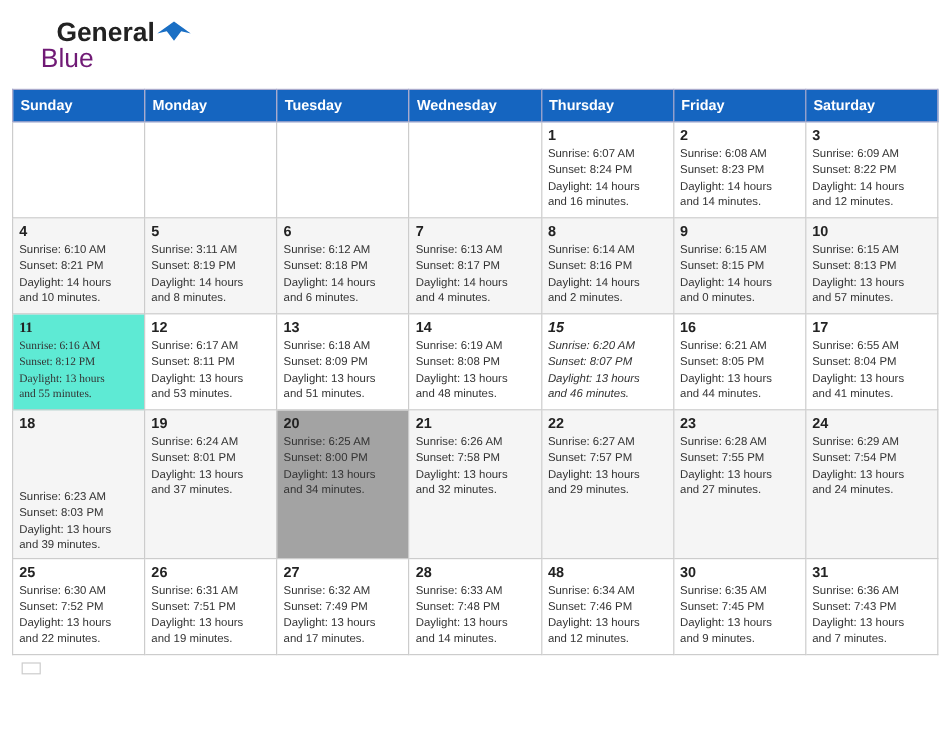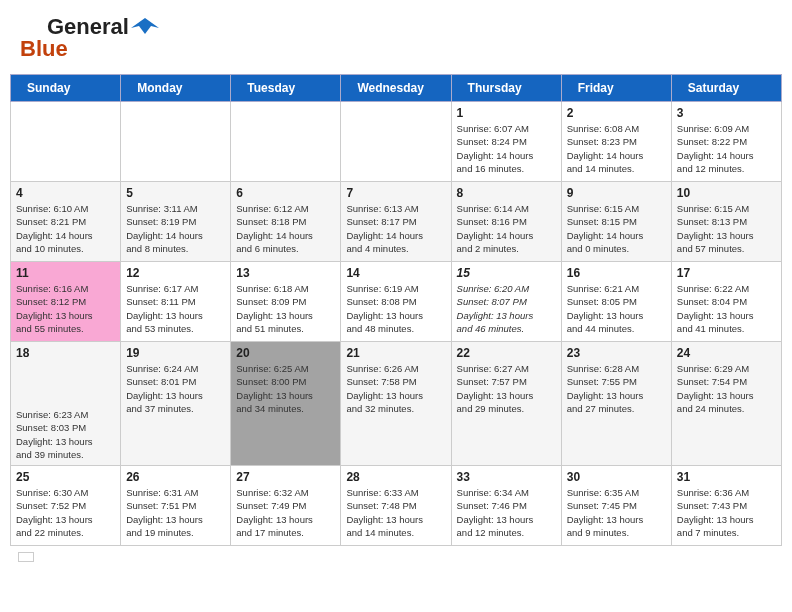--- a/index.html
+++ b/index.html
@@ -37,21 +37,21 @@
     }
     .calendar-table {
       width: 100%;
       border-collapse: collapse;
       font-size: 10.5px;
     }
     .calendar-table th {
       background: #1565c0;
       color: #fff;
       text-align: left;
-      padding: 6px 16px;
+      padding: 6px 6px;
       font-size: 12px;
       font-weight: bold;
       border: 1px solid #aac;
     }
     .calendar-table td {
       border: 1px solid #ccc;
       vertical-align: top;
       padding: 4px 5px;
       min-height: 80px;
       height: 80px;
@@ -96,21 +96,21 @@
 <body>
 
 <div class="header-area">
   <div class="logo">
     <div style="display:flex;align-items:center;gap:2px;">
       <span style="font-size:22px;font-weight:bold;color:#222;margin-left:29px;">General</span>
       <svg width="28" height="22" viewBox="0 0 28 22">
         <polygon points="14,2 28,12 20,10 14,18 8,10 0,12" fill="#1a6fc4"></polygon>
       </svg>
     </div>
-    <span style="font-size:22px;font-weight:bold;color:#c2410c;margin-top:-4px;margin-left:2px;">Blue</span>
+    <span style="font-size:22px;font-weight:normal;color:#701a75;margin-top:-4px;margin-left:16px;">Blue</span>
   </div>
   <div class="title-area">
     <div class="month-title"></div>
     <div class="subtitle"></div>
   </div>
 </div>
 
 <table class="calendar-table">
   <thead>
     <tr>
@@ -196,21 +196,21 @@
         </td>
         <td style="background: rgb(245, 245, 245);">
           <div class="day-number">10</div>
           <div class="day-info" style="white-space: pre-line;">Sunrise: 6:15 AM
 Sunset: 8:13 PM
 Daylight: 13 hours
 and 57 minutes.</div>
         </td>
       </tr>
       <tr>
-        <td style="background: #f9a8d4;">
+        <td style="background: #5eead4; font-family: Liberation Serif, serif;">
           <div class="day-number">11</div>
           <div class="day-info" style="white-space: pre-line;">Sunrise: 6:16 AM
 Sunset: 8:12 PM
 Daylight: 13 hours
 and 55 minutes.</div>
         </td>
         <td style="background: rgb(255, 255, 255);">
           <div class="day-number">12</div>
           <div class="day-info" style="white-space: pre-line;">Sunrise: 6:17 AM
 Sunset: 8:11 PM
@@ -240,21 +240,21 @@
         </td>
         <td style="background: rgb(255, 255, 255);">
           <div class="day-number">16</div>
           <div class="day-info" style="white-space: pre-line;">Sunrise: 6:21 AM
 Sunset: 8:05 PM
 Daylight: 13 hours
 and 44 minutes.</div>
         </td>
         <td style="background: rgb(255, 255, 255);">
           <div class="day-number">17</div>
-          <div class="day-info" style="white-space: pre-line;">Sunrise: 6:22 AM
+          <div class="day-info" style="white-space: pre-line;">Sunrise: 6:55 AM
 Sunset: 8:04 PM
 Daylight: 13 hours
 and 41 minutes.</div>
         </td>
       </tr>
       <tr>
         <td style="background: rgb(245, 245, 245);">
           <div class="day-number">18</div>
           <div class="day-info" style="white-space: pre-line; margin-top: 48px;">Sunrise: 6:23 AM
 Sunset: 8:03 PM
@@ -327,21 +327,21 @@
 and 17 minutes.</div>
         </td>
         <td style="background: rgb(255, 255, 255);">
           <div class="day-number">28</div>
           <div class="day-info" style="white-space: pre-line;">Sunrise: 6:33 AM
 Sunset: 7:48 PM
 Daylight: 13 hours
 and 14 minutes.</div>
         </td>
         <td style="background: rgb(255, 255, 255);">
-          <div class="day-number">33</div>
+          <div class="day-number">48</div>
           <div class="day-info" style="white-space: pre-line;">Sunrise: 6:34 AM
 Sunset: 7:46 PM
 Daylight: 13 hours
 and 12 minutes.</div>
         </td>
         <td style="background: rgb(255, 255, 255);">
           <div class="day-number">30</div>
           <div class="day-info" style="white-space: pre-line;">Sunrise: 6:35 AM
 Sunset: 7:45 PM
 Daylight: 13 hours

